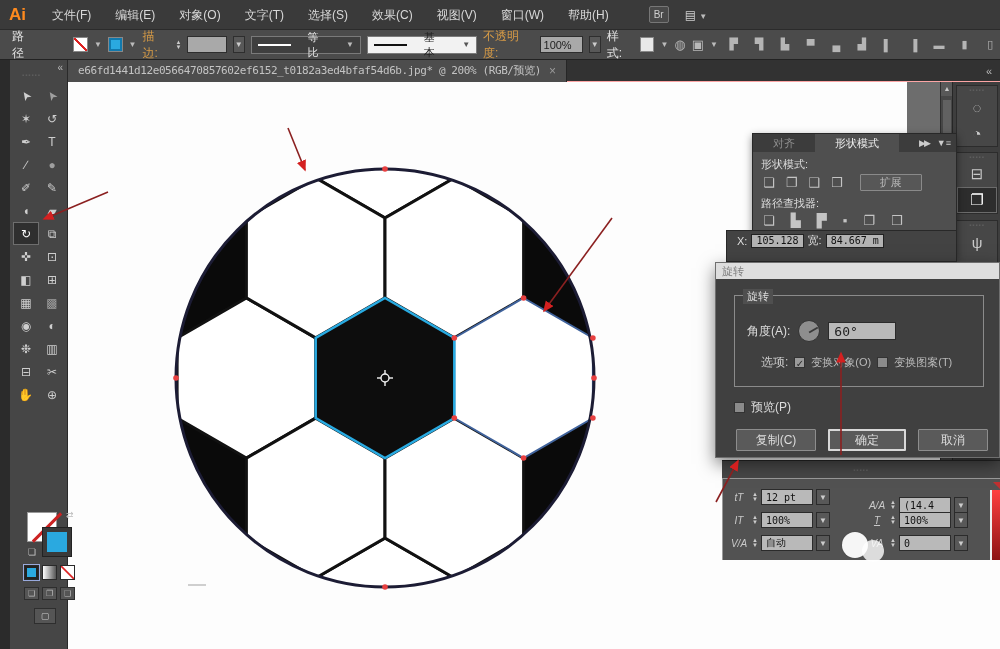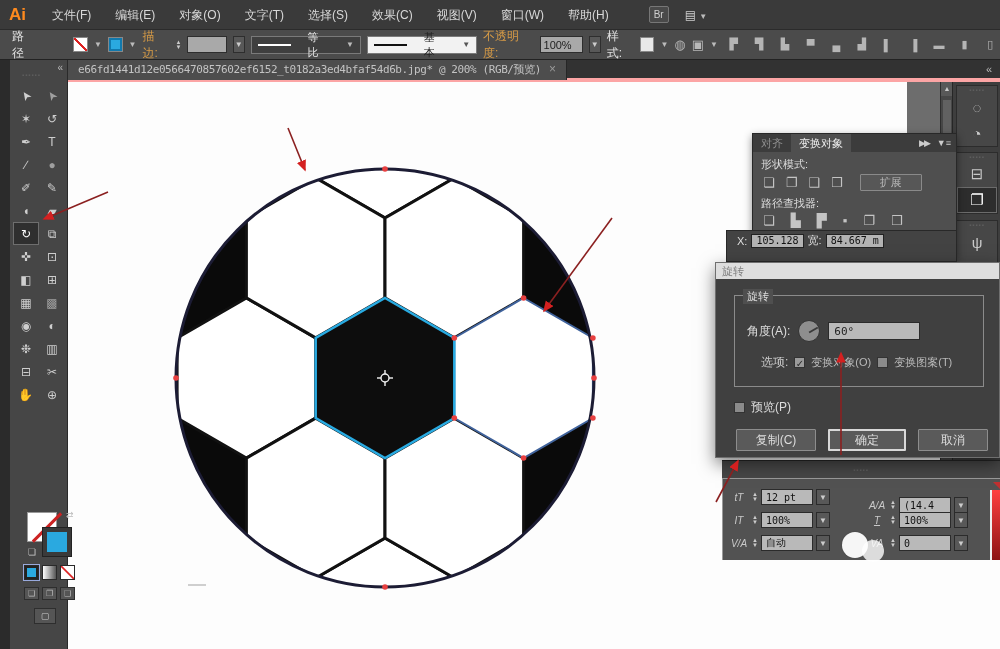--- a/index.html
+++ b/index.html
@@ -38,21 +38,21 @@
     border:1px solid #7a7a7a; font-size:11px; }
   .profile.dark { background:#3f3f3f; color:#e6e6e6; }
   .profile.light { background:#f2f2f2; color:#222; }
   .pline-w { width:34px; height:2px; background:#fff; }
   .pline-b { width:34px; height:2px; background:#111; }
   .cb-icon { color:#b9b9b9; font-size:13px; }
   .align-ic { color:#b5b5b5; font-size:11px; width:20px; text-align:center; }
 
   
   #tabbar { left:68px; top:60px; width:932px; height:22px; background:#323232; z-index:15;
-    display:flex; align-items:center; border-bottom:4px solid #fca5a5; }
+    display:flex; align-items:center; border-bottom:1px solid #fca5a5; }
   #doctab { background:#4d4d4d; height:22px; display:flex; align-items:center; gap:8px;
     padding:0 10px; border-right:1px solid #262626; }
   #doctab-title { color:#c3c3c3; font-size:11px; font-family:"DejaVu Sans Mono",monospace; letter-spacing:-0.4px; }
   #doctab-close { color:#9a9a9a; font-size:12px; }
   #dock-collapse { margin-left:auto; margin-right:8px; color:#bbb; font-size:11px; }
 
   
   #toolstrip { left:0; top:60px; width:10px; height:589px; background:#2b2b2b; z-index:14; }
   #toolbar { left:10px; top:60px; width:58px; height:589px; background:#464646; z-index:14;
     border-right:1px solid #2a2a2a; }
@@ -107,21 +107,21 @@
   #panel-strip .dock-grip { padding-top:5px; }
   #color-strip { left:990px; top:490px; width:10px; height:70px; z-index:13;
     background:linear-gradient(to bottom,#ff4040,#8c1212); border-left:2px solid #eee; }
   #color-strip::before { content:""; position:absolute; top:-8px; right:0; border-left:7px solid transparent;
     border-top:7px solid #c03030; }
 
   
   #pf-panel { left:752px; top:133px; width:205px; height:125px; background:#4f4f4f; z-index:10;
     border:1px solid #282828; box-shadow:0 3px 8px rgba(0,0,0,.45); font-size:11px; }
   #pf-tabs { height:18px; background:#3c3c3c; display:flex; align-items:center; }
-  .pf-tab { padding:0 8px; height:18px; line-height:18px; }
+  .pf-tab { padding:0 20px; height:18px; line-height:18px; }
   .pf-tab.dim { color:#8f8f8f; }
   .pf-tab.active { color:#eee; background:#4f4f4f; }
   #pf-expand-ic { margin-left:auto; color:#ccc; font-size:9px; letter-spacing:-2px; padding-right:8px; }
   #pf-menu-ic { color:#ccc; font-size:9px; padding-right:5px; }
   .pf-label { color:#ddd; padding:5px 0 2px 8px; }
   .pf-row { display:flex; align-items:center; gap:11px; padding-left:10px; }
   .pf-btn { color:#c4c4c4; font-size:13px; }
   #expand-btn { margin-left:6px; width:62px; height:17px; background:#575757; border:1px solid #8a8a8a;
     color:#b9b9b9; font-size:11px; text-align:center; line-height:15px; border-radius:1px; }
 
@@ -142,22 +142,22 @@
   #dlg-group { position:absolute; left:18px; top:32px; width:250px; height:92px;
     border:1px solid #8b8b8b; }
   #dlg-group-label { position:absolute; left:8px; top:-7px; background:#4f4f4f; padding:0 4px;
     color:#ddd; font-size:11px; }
   #angle-row { position:absolute; left:12px; top:24px; display:flex; align-items:center; gap:8px; }
   .dlg-text { color:#ddd; font-size:12px; }
   #dial { width:22px; height:22px; border-radius:50%; background:#8e8e8e; border:1px solid #333;
     position:relative; }
   #dial::after { content:""; position:absolute; left:10px; top:2px; width:2px; height:10px;
     background:#3a3a3a; transform-origin:1px 9px; transform:rotate(60deg); }
-  #angle-field { width:92px; height:18px; background:#b9b9b9; border:1px solid #2b2b2b; color:#222;
-    font-size:11px; display:flex; align-items:center; padding-left:5px;
+  #angle-field { width:68px; height:18px; background:#b9b9b9; border:1px solid #2b2b2b; color:#222;
+    font-size:13px; display:flex; align-items:center; padding-left:5px;
     font-family:"DejaVu Sans Mono",monospace; }
   #opt-row { position:absolute; left:26px; top:58px; display:flex; align-items:center; gap:6px; }
   .chk { width:11px; height:11px; background:#9b9b9b; border:1px solid #333; color:#2b2b2b;
     font-size:10px; line-height:11px; text-align:center; }
   .chk.empty { background:#8b8b8b; color:transparent; }
   .opt-text { color:#b9b9b9; font-size:11px; }
   #preview-row { position:absolute; left:18px; top:136px; display:flex; align-items:center; gap:6px; }
   .dlg-btn { position:absolute; top:166px; height:22px; background:#5a5a5a; border:1px solid #8d8d8d;
     color:#ddd; font-size:12px; text-align:center; line-height:20px; border-radius:1px; }
   #btn-copy { left:20px; width:80px; }
@@ -392,21 +392,21 @@
       <div class="dock-ic">♣</div>
     </div>
     <div class="dock-group" style="top:206px">
       <div class="dock-grip">▪▪▪▪▪</div>
     </div>
   </div>
 
   <div id="pf-panel" class="abs">
     <div id="pf-tabs">
       <span class="pf-tab dim">对齐</span>
-      <span class="pf-tab active">变换对象</span>
+      <span class="pf-tab active">形状模式</span>
       <span id="pf-expand-ic">▶▶</span>
       <span id="pf-menu-ic">▼≡</span>
     </div>
     <div class="pf-label">形状模式:</div>
     <div class="pf-row">
       <span class="pf-btn">❏</span>
       <span class="pf-btn">❐</span>
       <span class="pf-btn">❑</span>
       <span class="pf-btn">❒</span>
       <span id="expand-btn">扩展</span>

